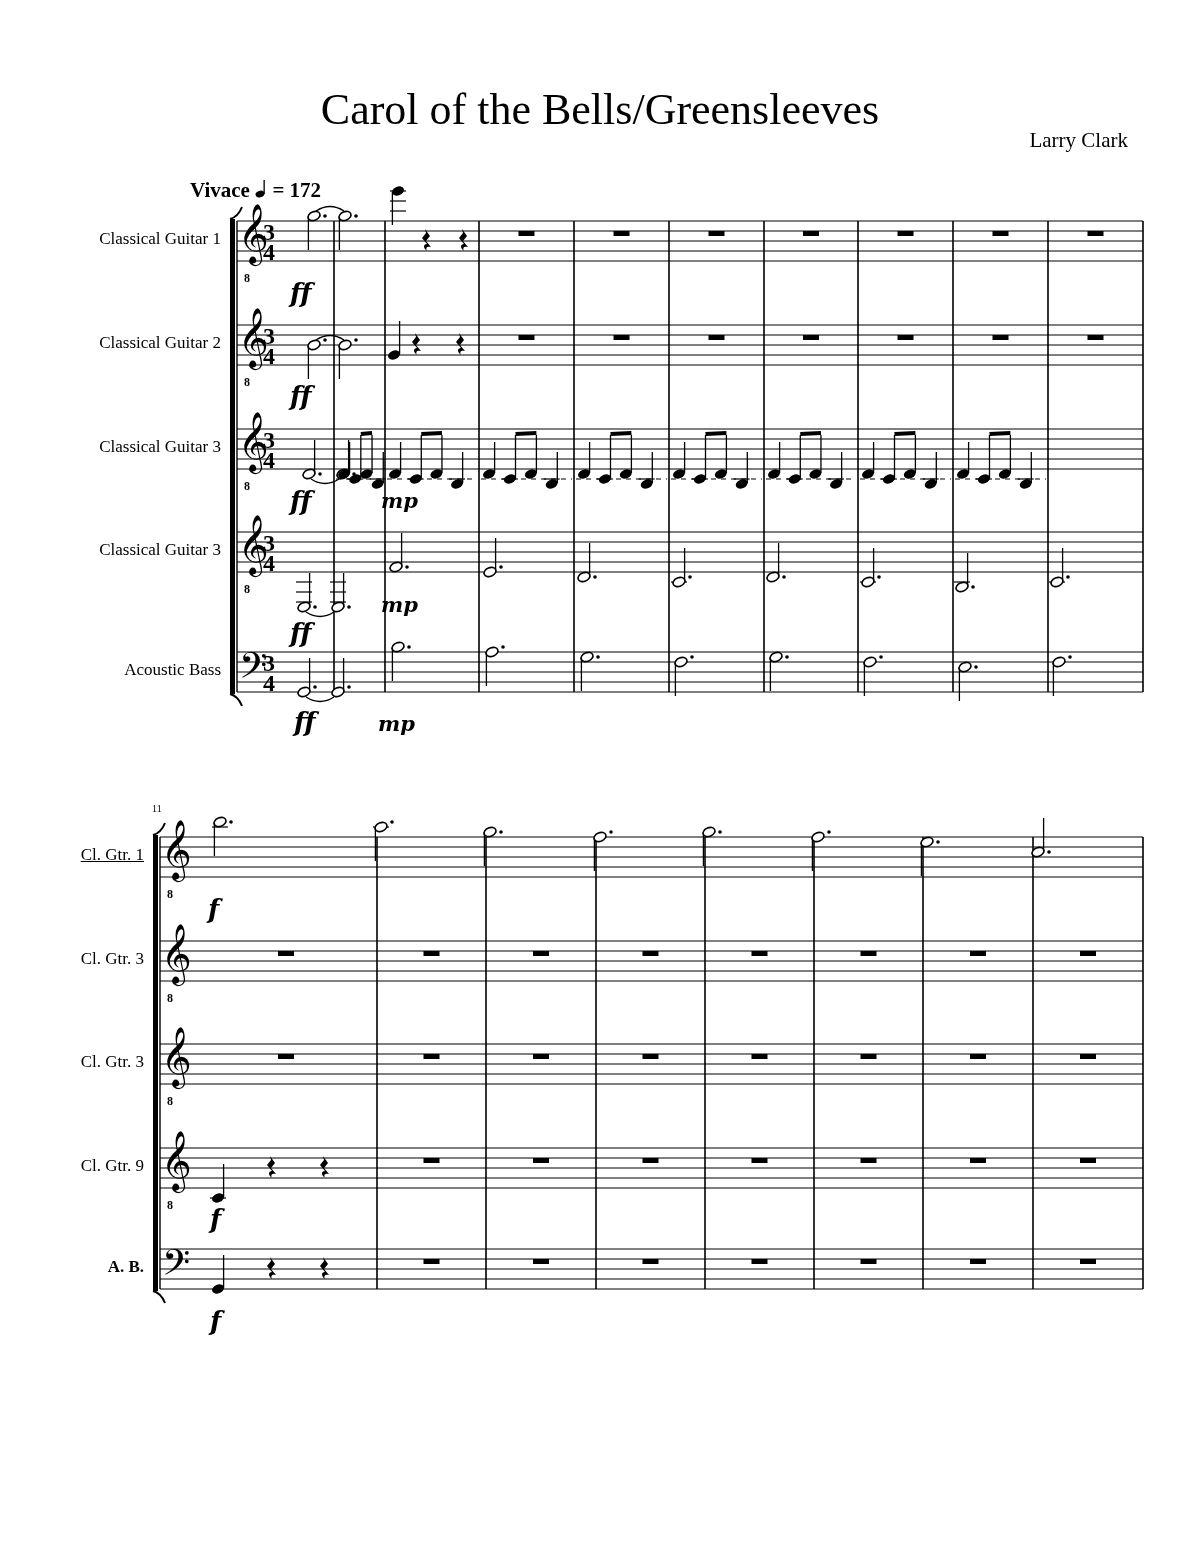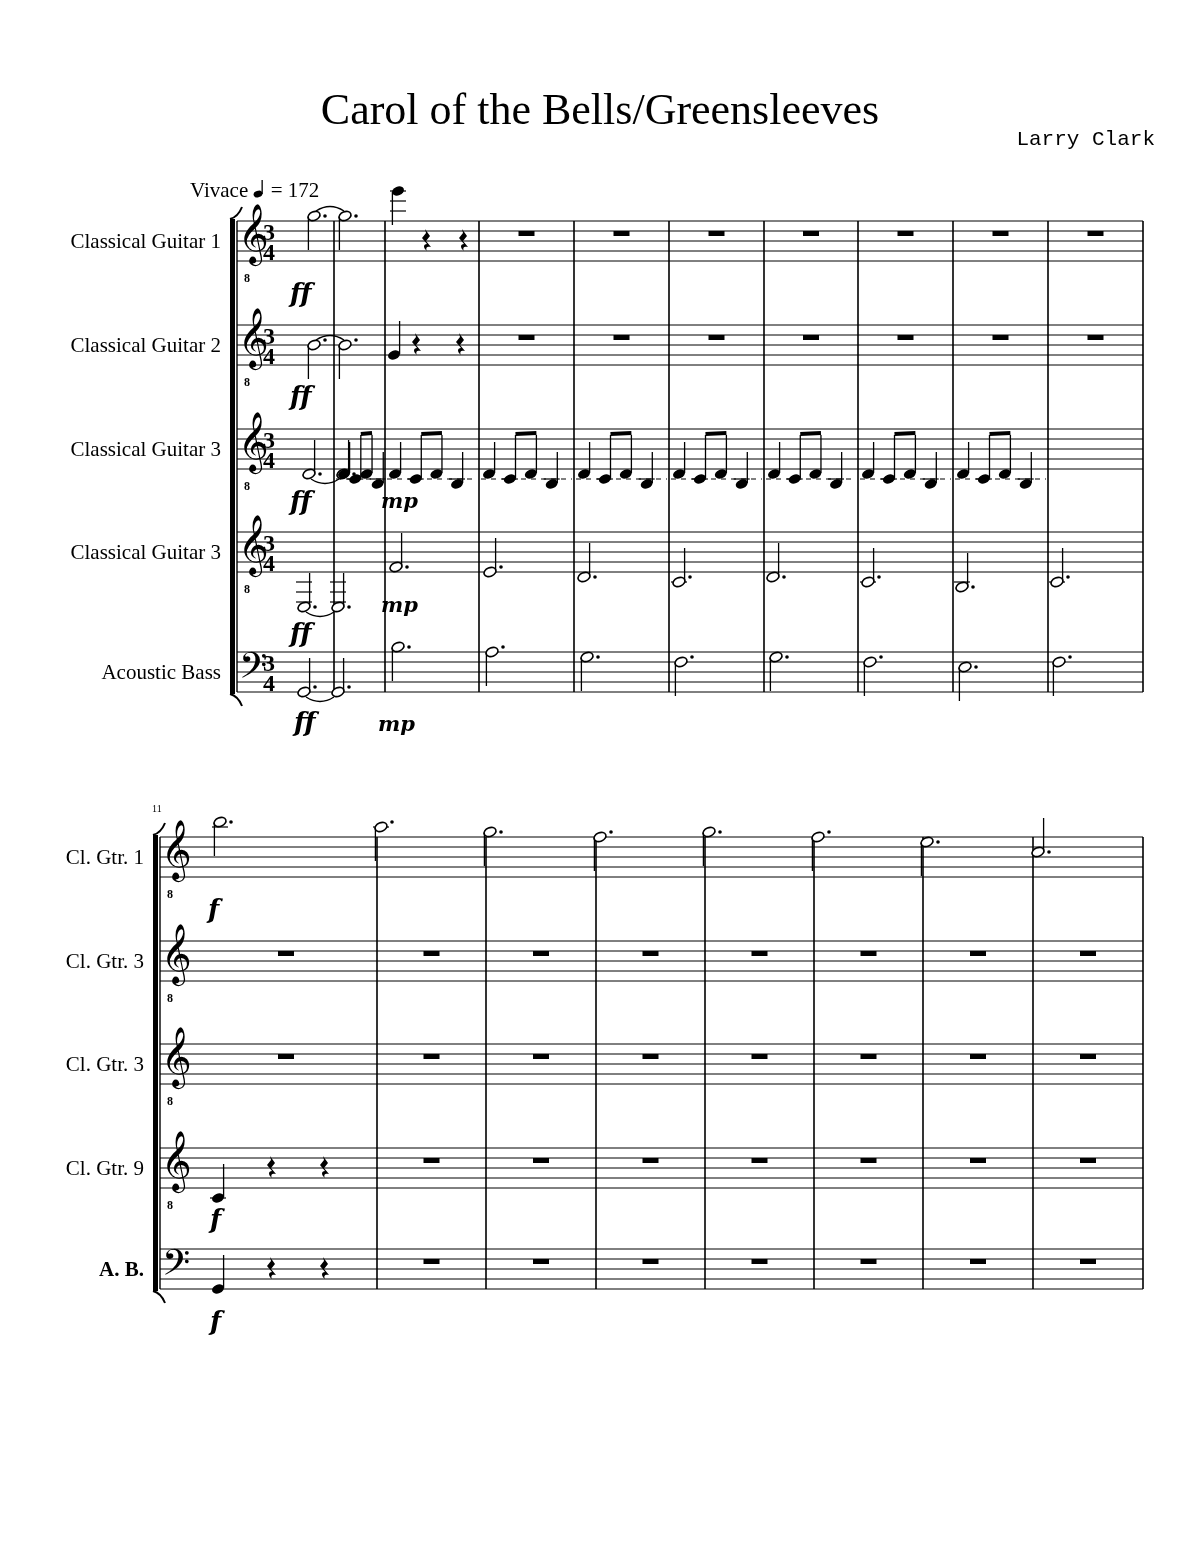--- a/index.html
+++ b/index.html
@@ -1,20 +1,20 @@
 <!DOCTYPE html>
 <html><head>
 <meta charset="utf-8">
 <style>
   html, body { margin:0; padding:0; background:#ffffff; }
   body { width:1200px; height:1553px; position:relative; overflow:hidden; font-family:"Liberation Serif", serif; color:#000; }
   .title { position:absolute; left:0; width:1200px; top:44px; text-align:center; font-size:44px; font-family:"Liberation Serif", serif;margin-top:40px; }
-  .composer { position:absolute; right:45px; top:128px; font-size:21px; font-family:Liberation Mono, monospace; }
-  .tempo { position:absolute; left:190px; top:178px; font-size:21px; font-weight:normal; font-family:"Liberation Serif", serif; }
-  .inst { position:absolute; font-size:21px; text-align:right; font-family:"Liberation Serif", serif; white-space:nowrap;margin-left:18px; }
+  .composer { position:absolute; right:72px; top:128px; font-size:21px; font-family:Liberation Serif, serif; }
+  .tempo { position:absolute; left:190px; top:178px; font-size:21px; font-weight:bold; font-family:"Liberation Serif", serif; }
+  .inst { position:absolute; font-size:17px; text-align:right; font-family:"Liberation Serif", serif; white-space:nowrap;margin-left:18px; }
   .mnum { position:absolute; font-size:10px; font-family:"Liberation Serif", serif; }
   svg#score { position:absolute; left:0; top:0; }
   .dyn { font-family:"DejaVu Serif", serif; font-style:italic; font-weight:bold; }
 </style>
 </head>
 <body>
 
 <div class="title">Carol of the Bells/Greensleeves</div>
 <div class="composer">Larry Clark</div>
 <div class="tempo">
@@ -26,21 +26,21 @@
   <span>= 172</span>
 </div>
 
 <div id="labels">
     <div class="inst" style="right: 979px; top: 229px;">Classical Guitar 1</div>
     <div class="inst" style="right: 979px; top: 333px;">Classical Guitar 2</div>
     <div class="inst" style="right: 979px; top: 437px;">Classical Guitar 3</div>
     <div class="inst" style="right: 979px; top: 540px;">Classical Guitar 3</div>
     <div class="inst" style="right: 979px; top: 660px;">Acoustic Bass</div>
     <div class="mnum" style="left: 152px; top: 803px;">11</div>
-    <div class="inst" style="right: 1056px; top: 845px;">Cl. Gtr. 1</div>
+    <div class="inst" style="right: 1056px; top: 845px; text-decoration: underline;">Cl. Gtr. 1</div>
     <div class="inst" style="right: 1056px; top: 949px;">Cl. Gtr. 3</div>
     <div class="inst" style="right: 1056px; top: 1052px;">Cl. Gtr. 3</div>
     <div class="inst" style="right: 1056px; top: 1156px;">Cl. Gtr. 9</div>
     <div class="inst" style="right: 1056px; top: 1257px; font-weight: bold;">A. B.</div>
   </div>
 
 <svg id="score" width="1200" height="1553" viewBox="0 0 1200 1553" xmlns="http://www.w3.org/2000/svg">
     <g>
       <rect x="230" y="219" width="5" height="475" fill="#000"></rect>
       <path d="M230 219 q8 -2 12 -12" fill="none" stroke="#000" stroke-width="2"></path>

